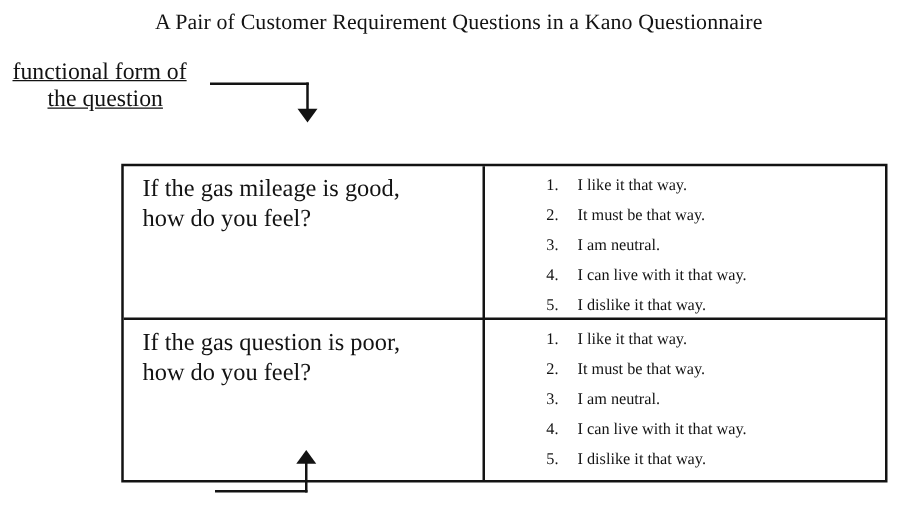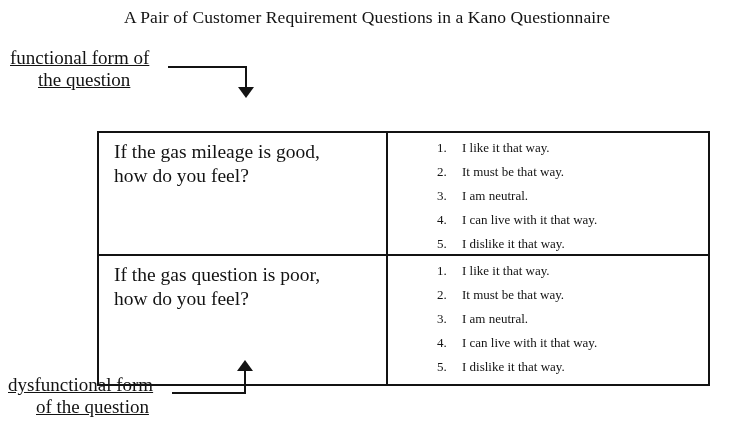--- a/index.html
+++ b/index.html
@@ -92,18 +92,14 @@
         <div class="opt"><span class="num">3.</span><span>I am neutral.</span></div>
         <div class="opt"><span class="num">4.</span><span>I can live with it that way.</span></div>
         <div class="opt"><span class="num">5.</span><span>I dislike it that way.</span></div>
       </div>
     </div>
   </div>
 
   <div class="arrow-up" style="left:237px;top:360px;"></div>
   <div class="line v-line" style="left:244px;top:370px;height:24px;"></div>
   <div class="line h-line" style="left:172px;top:392px;width:74px;"></div>
-  <div class="callout callout-bottom">
-    <div>dysfunctional form</div>
-    <div class="indent1">of the question</div>
-  </div>
 
 </div>
 
 </body></html>

